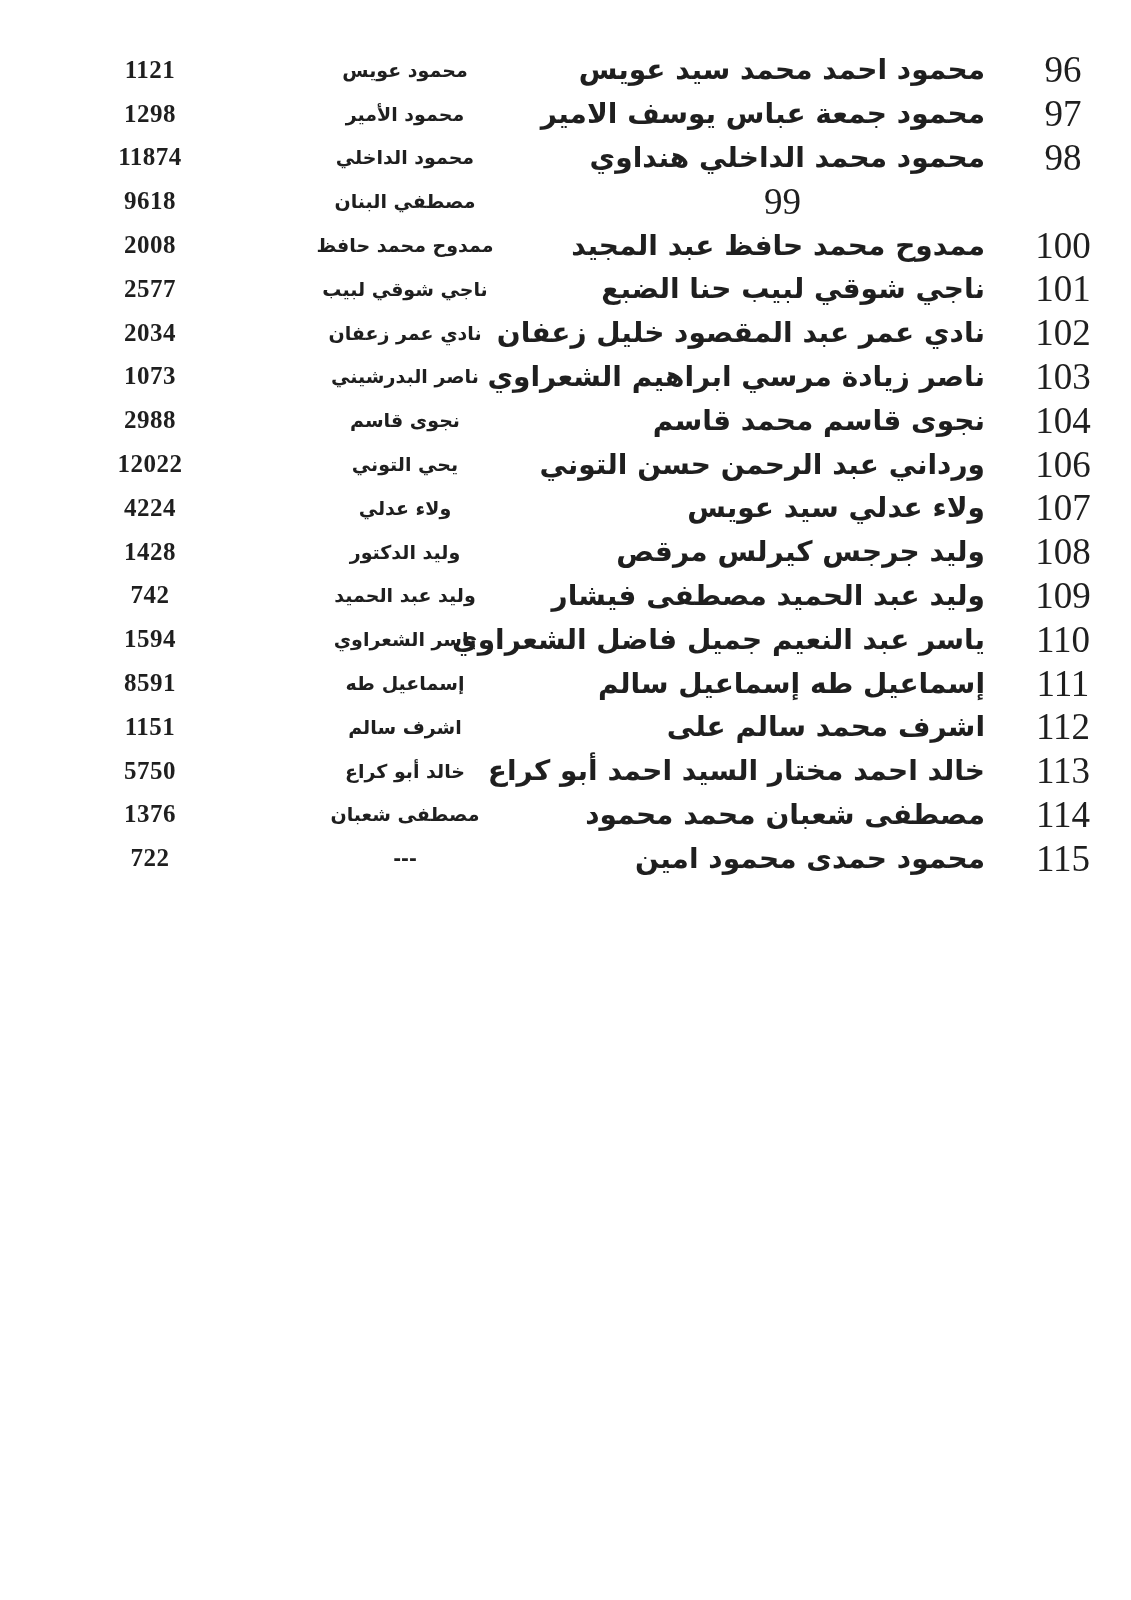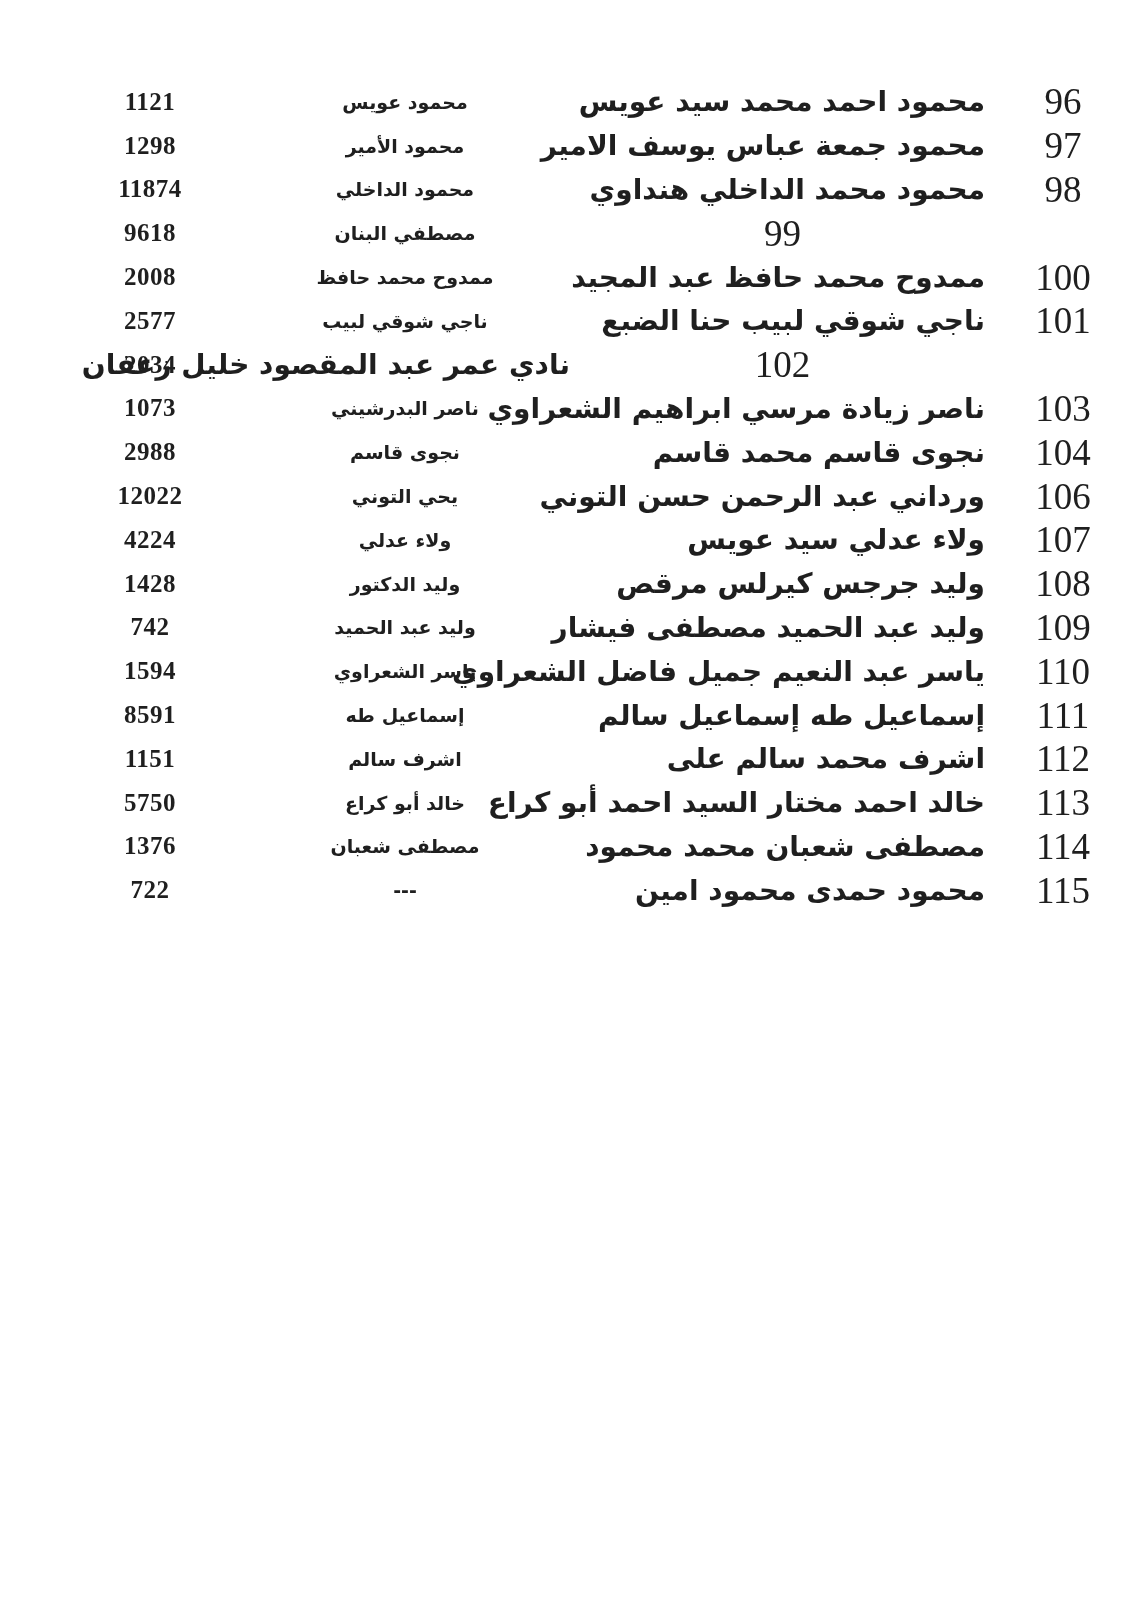--- a/index.html
+++ b/index.html
@@ -11,21 +11,21 @@
     width: 1131px;
     height: 1600px;
     overflow: hidden;
     color: #1f1f1f;
   }
   .page {
     position: relative;
     width: 1131px;
     height: 1600px;
     background: #ffffff;
-    padding-top: 80px;
+    padding-top: 48px;
     box-sizing: border-box;
   }
   .row {
     display: grid;
     grid-template-columns: 240px 330px 415px 146px;
     height: 43.8px;
     align-items: center;
   }
   .votes-cell {
     padding-left: 60px;
@@ -102,20 +102,21 @@
 
   <div class="row">
     <div class="votes-cell">2577</div>
     <div class="short-name-cell">ناجي شوقي لبيب</div>
     <div class="full-name-cell">ناجي شوقي لبيب حنا الضبع</div>
     <div class="rank-cell">101</div>
   </div>
 
   <div class="row">
     <div class="votes-cell">2034</div>
+    <div class="short-name-cell">نادي عمر زعفان</div>
     <div class="full-name-cell">نادي عمر عبد المقصود خليل زعفان</div>
     <div class="rank-cell">102</div>
   </div>
 
   <div class="row">
     <div class="votes-cell">1073</div>
     <div class="short-name-cell">ناصر البدرشيني</div>
     <div class="full-name-cell">ناصر زيادة مرسي ابراهيم الشعراوي</div>
     <div class="rank-cell">103</div>
   </div>

